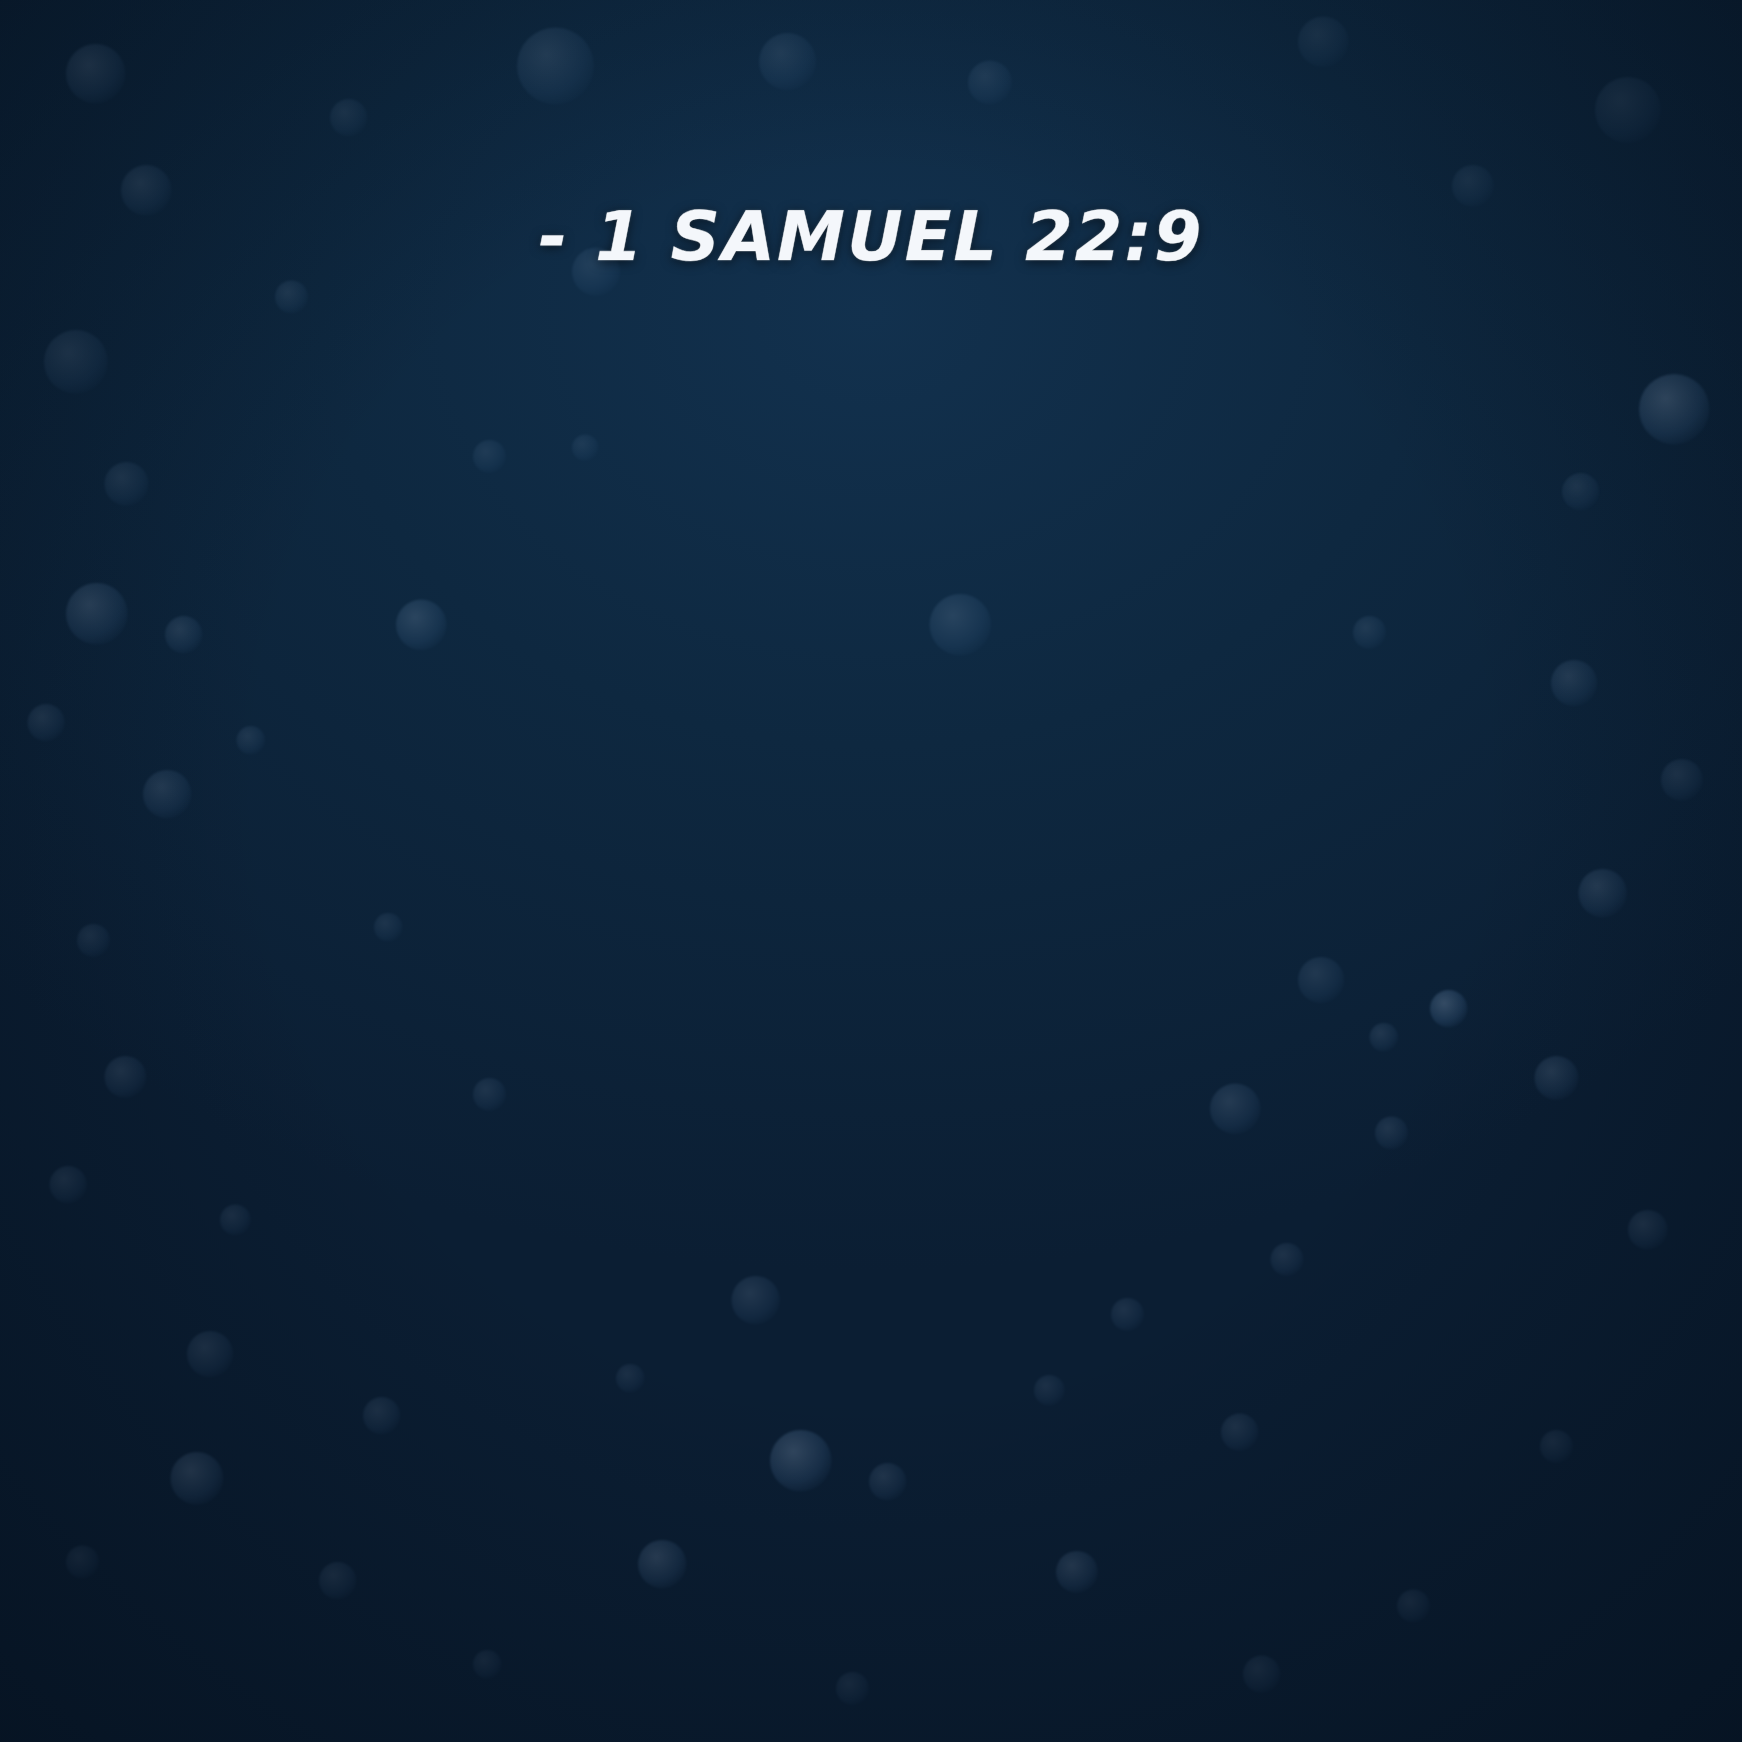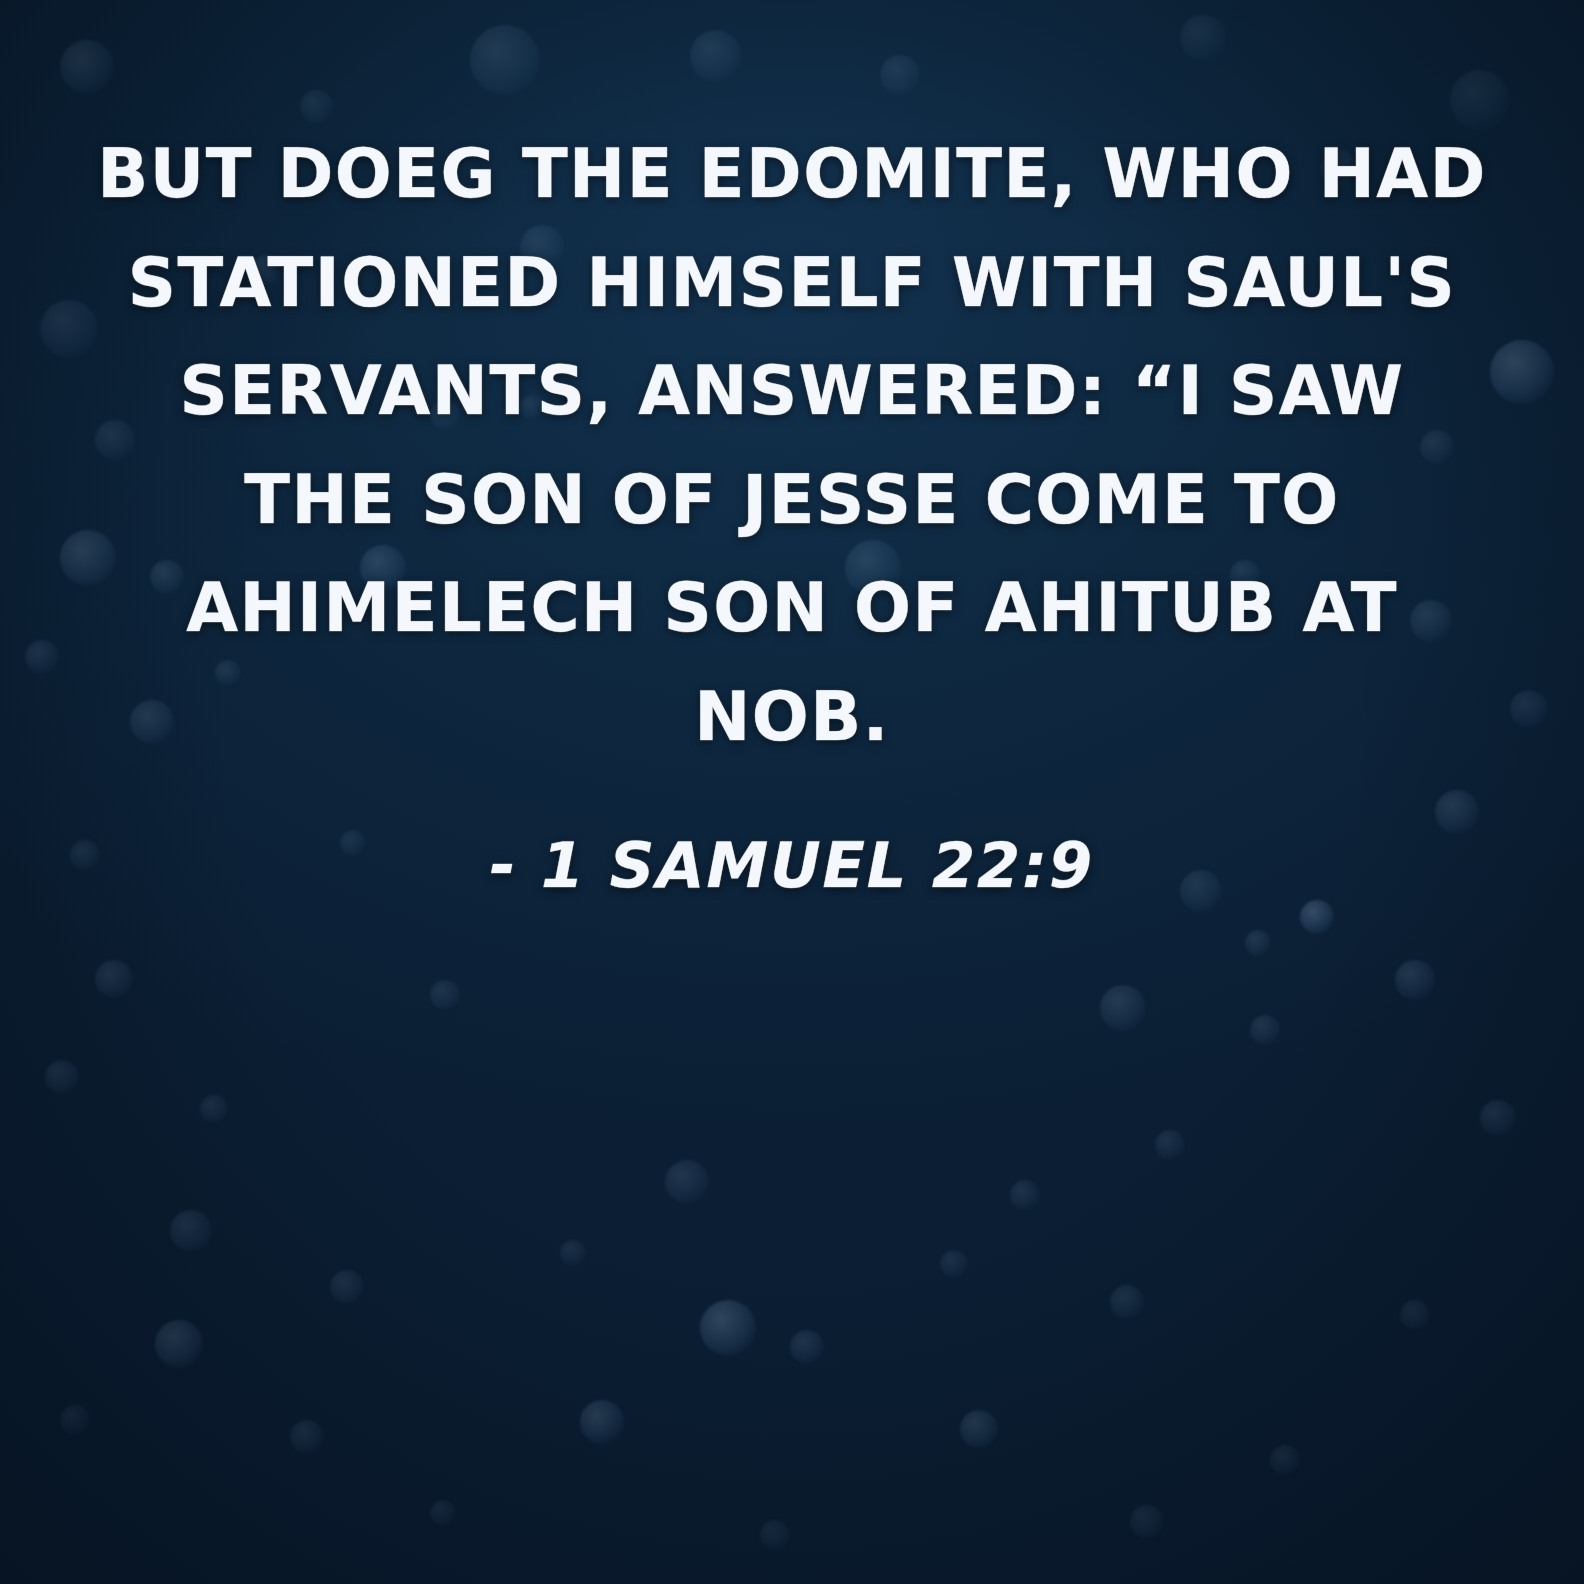--- a/index.html
+++ b/index.html
@@ -142,17 +142,16 @@
     <div class="dot" style="left:960px; top:1410px; width:38px;  height:38px;  opacity:.30"></div>
     <div class="dot" style="left:1270px;top:1445px; width:30px;  height:30px;  opacity:.20"></div>
     <div class="dot" style="left:430px; top:1500px; width:26px;  height:26px;  opacity:.18"></div>
     <div class="dot" style="left:760px; top:1520px; width:30px;  height:30px;  opacity:.18"></div>
     <div class="dot" style="left:1130px;top:1505px; width:34px;  height:34px;  opacity:.20"></div>
   </div>
 
   <div class="vignette"></div>
 
   <div class="quote-wrap">
-    <p class="verse-text">But Doeg the Edomite, who had stationed himself with Saul's servants, answered: “I saw the son of Jesse come to Ahimelech son of Ahitub at Nob.</p>
     <p class="reference">- 1 Samuel 22:9</p>
   </div>
 
 </div>
 
 </body></html>

